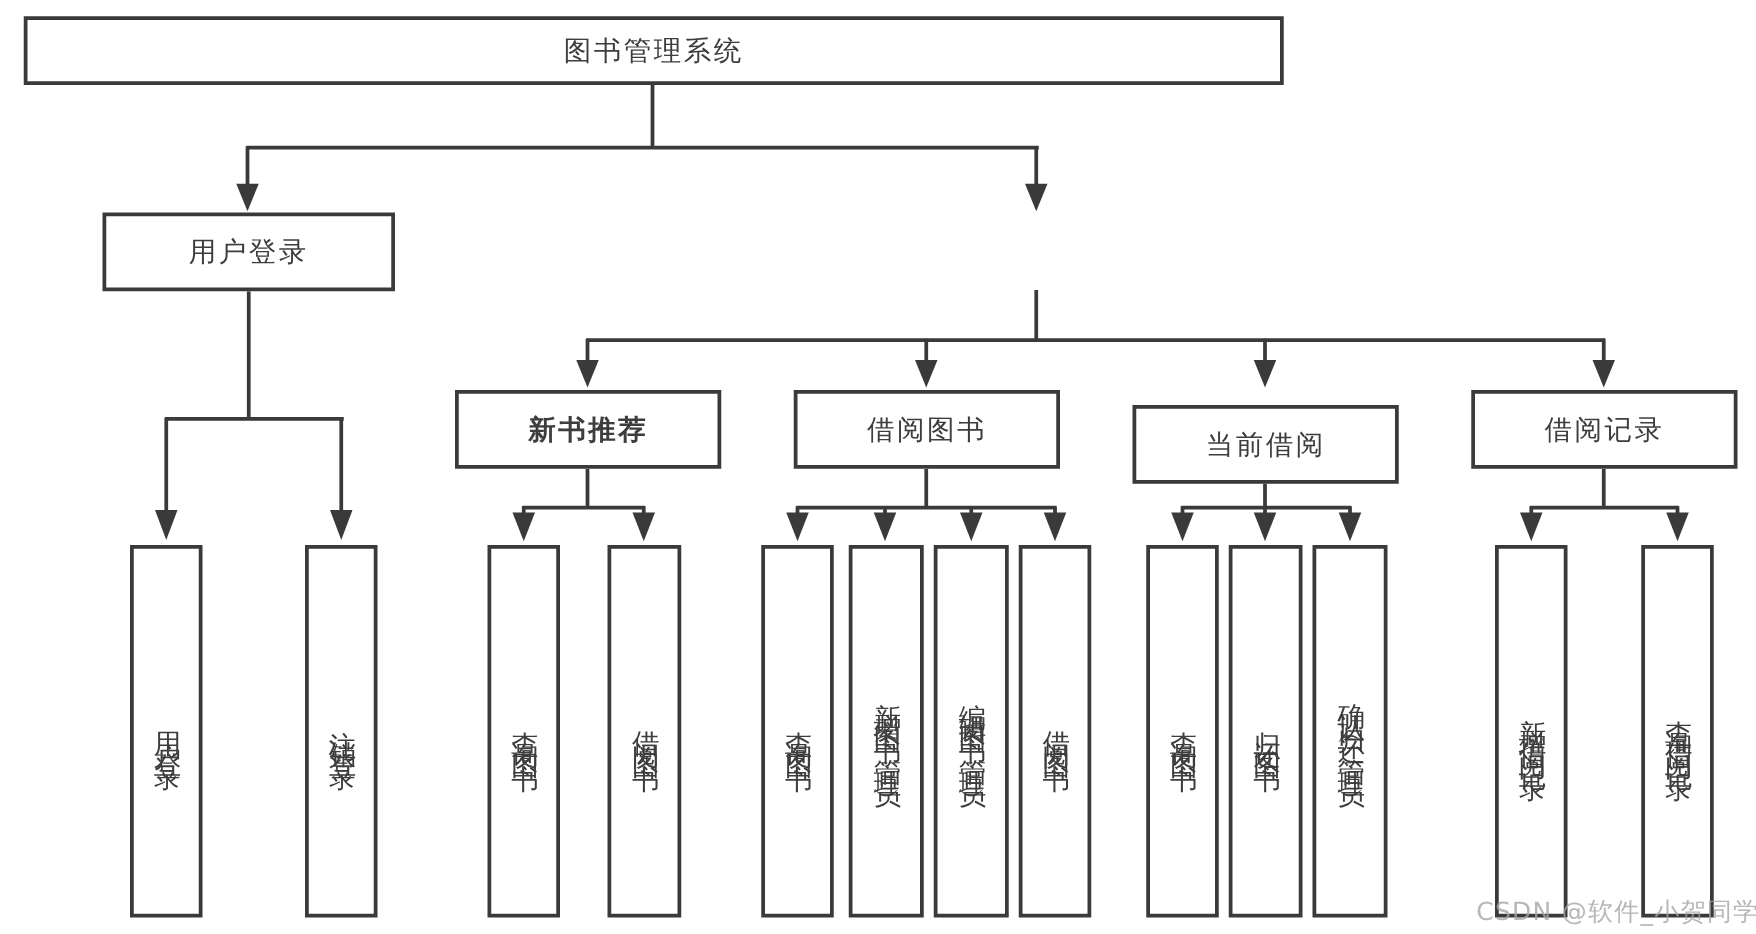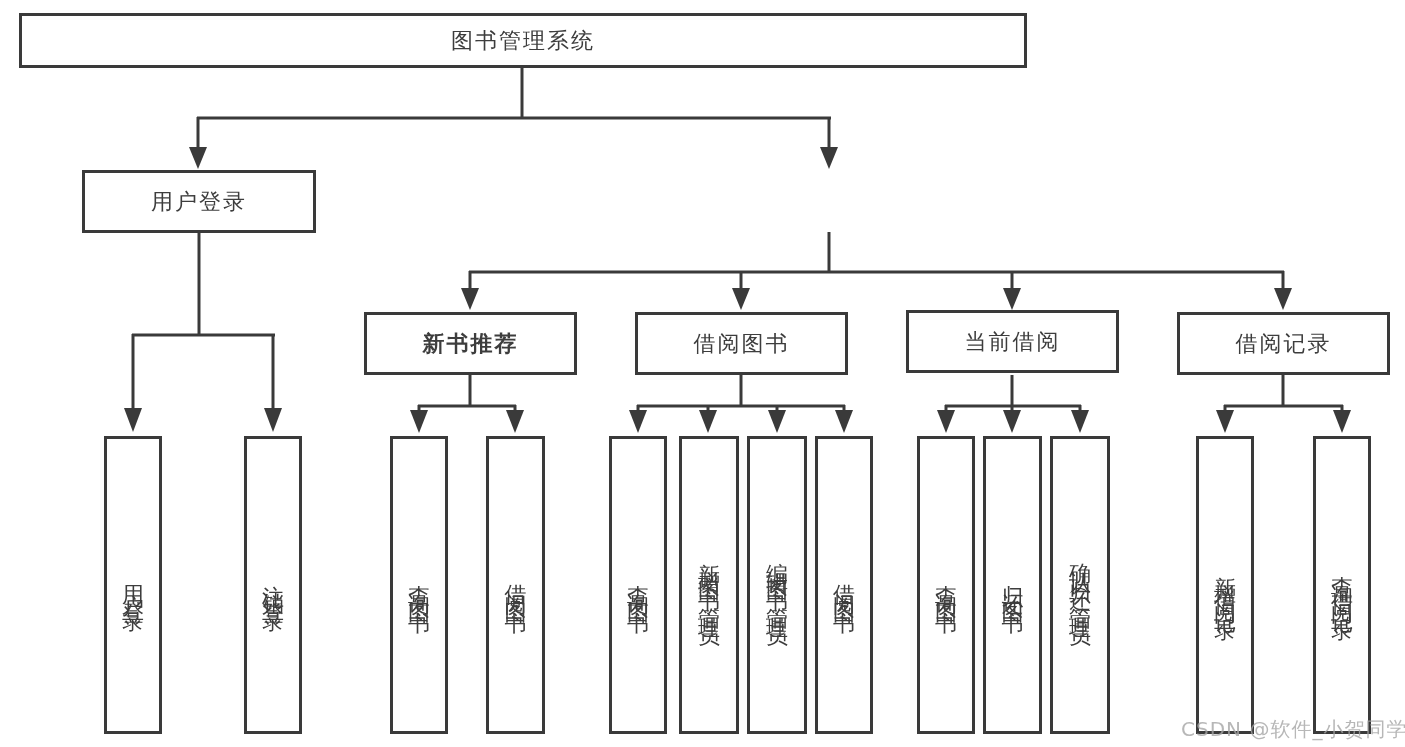--- a/index.html
+++ b/index.html
@@ -127,21 +127,21 @@
   <div class="node h" style="left:82px; top:170px; width:234px; height:63px;">
     <span class="lbl">用户登录</span>
   </div>
 
   <div class="node h" style="left:364px; top:312px; width:213px; height:63px;font-weight:bold;">
     <span class="lbl">新书推荐</span>
   </div>
   <div class="node h" style="left:635px; top:312px; width:213px; height:63px;">
     <span class="lbl">借阅图书</span>
   </div>
-  <div class="node h" style="left:906px; top:310px; width:213px; height:63px;">
+  <div class="node h" style="left:906px; top:324px; width:213px; height:63px;">
     <span class="lbl">当前借阅</span>
   </div>
   <div class="node h" style="left:1177px; top:312px; width:213px; height:63px;">
     <span class="lbl">借阅记录</span>
   </div>
 
   <div class="node v" style="left:104px; top:436px; width:58px; height:298px;">
     <span class="lbl">用户登录</span>
   </div>
   <div class="node v" style="left:244px; top:436px; width:58px; height:298px;">

